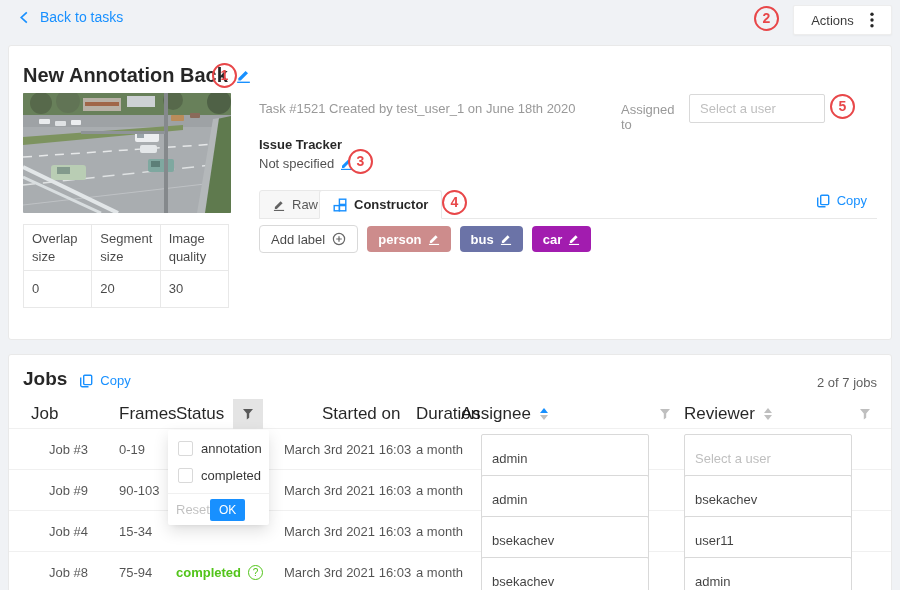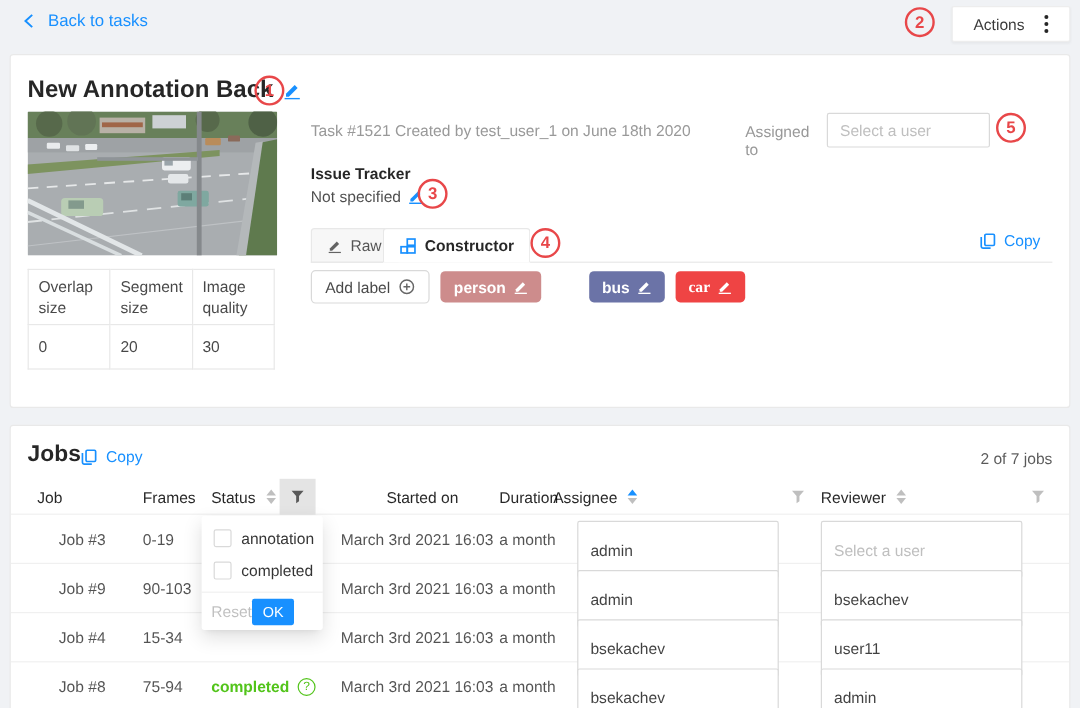--- a/index.html
+++ b/index.html
@@ -85,27 +85,27 @@
     height:28px; padding:0 11px; background:#fff; border:1px solid #d9d9d9; border-radius:4px;
     display:flex; align-items:center; gap:7px; font-size:13px; color:rgba(0,0,0,0.72); cursor:pointer;
   }
   .chip {
     height:26px; padding:0 11px; border-radius:4px; display:flex; align-items:center; gap:6px;
     color:#fff; font-size:13px; font-weight:600; cursor:pointer;
   }
   .chip .pen-icon { color:#fff; }
   
   #jobs-card { left:8px; top:354px; width:884px; height:260px; }
-  .jobs-head { position:absolute; left:14px; top:13px; display:flex; align-items:center; }
+  .jobs-head { position:absolute; left:14px; top:13px; display:flex; align-items:center; gap:12px; }
   .jobs-title { font-size:19px; font-weight:700; color:rgba(0,0,0,0.85); }
   .jobs-copy { display:flex; align-items:center; gap:7px; color:#1890ff; font-size:13px; cursor:pointer; margin-top:3px; }
   .jobs-count { position:absolute; right:14px; top:20px; color:rgba(0,0,0,0.65); font-size:13px; }
   .jtable-header {
     position:absolute; left:0; right:0; top:44px; height:30px;
-    border-bottom:1px solid #f0f0f0; font-size:13px; color:rgba(0,0,0,0.85);
+    border-bottom:1px solid #f0f0f0; font-size:17px; color:rgba(0,0,0,0.85);
   }
   .hcell { position:absolute; top:0; height:30px; display:flex; align-items:center; gap:6px; }
   .sorters { display:flex; flex-direction:column; gap:2px; margin-left:3px; }
   .car-up { width:0; height:0; border-left:4px solid transparent; border-right:4px solid transparent; border-bottom:5px solid #bfbfbf; }
   .car-dn { width:0; height:0; border-left:4px solid transparent; border-right:4px solid transparent; border-top:5px solid #bfbfbf; }
   .car-up.active { border-bottom-color:#1890ff; }
   .funnel { display:flex; align-items:center; justify-content:center; color:#bfbfbf; cursor:pointer; }
   .funnel-cell { position:absolute; left:224px; top:0; width:30px; height:30px; background:#e4e4e4;
     display:flex; align-items:center; justify-content:center; color:#595959; cursor:pointer; }
   .jrow { position:absolute; left:0; right:0; height:41px; border-bottom:1px solid #f0f0f0; }
@@ -290,30 +290,30 @@
     </button>
     <div class="chip" style="background-color: rgb(205, 140, 140);">
       <span>person</span>
       <span class="pen-icon">
         <svg width="12" height="12" viewBox="0 0 13 13">
             <path d="M2 8.8 L8.3 2.5 l2.1 2.1 L4.1 10.9 H2 Z" fill="currentColor"></path>
             <rect x="1" y="11.8" width="11" height="1.2" fill="currentColor"></rect>
           </svg>
       </span>
     </div>
-    <div class="chip" style="background-color: rgb(107, 115, 167); margin-left: 31px;">
+    <div class="chip" style="background-color: rgb(107, 115, 167);">
       <span>bus</span>
       <span class="pen-icon">
         <svg width="12" height="12" viewBox="0 0 13 13">
             <path d="M2 8.8 L8.3 2.5 l2.1 2.1 L4.1 10.9 H2 Z" fill="currentColor"></path>
             <rect x="1" y="11.8" width="11" height="1.2" fill="currentColor"></rect>
           </svg>
       </span>
     </div>
-    <div class="chip" style="background-color: #ef4444; font-family: Liberation Serif, serif;">
+    <div class="chip" style="background-color: #a21caf;">
       <span>car</span>
       <span class="pen-icon">
         <svg width="12" height="12" viewBox="0 0 13 13">
             <path d="M2 8.8 L8.3 2.5 l2.1 2.1 L4.1 10.9 H2 Z" fill="currentColor"></path>
             <rect x="1" y="11.8" width="11" height="1.2" fill="currentColor"></rect>
           </svg>
       </span>
     </div>
   </div>
 </div>

